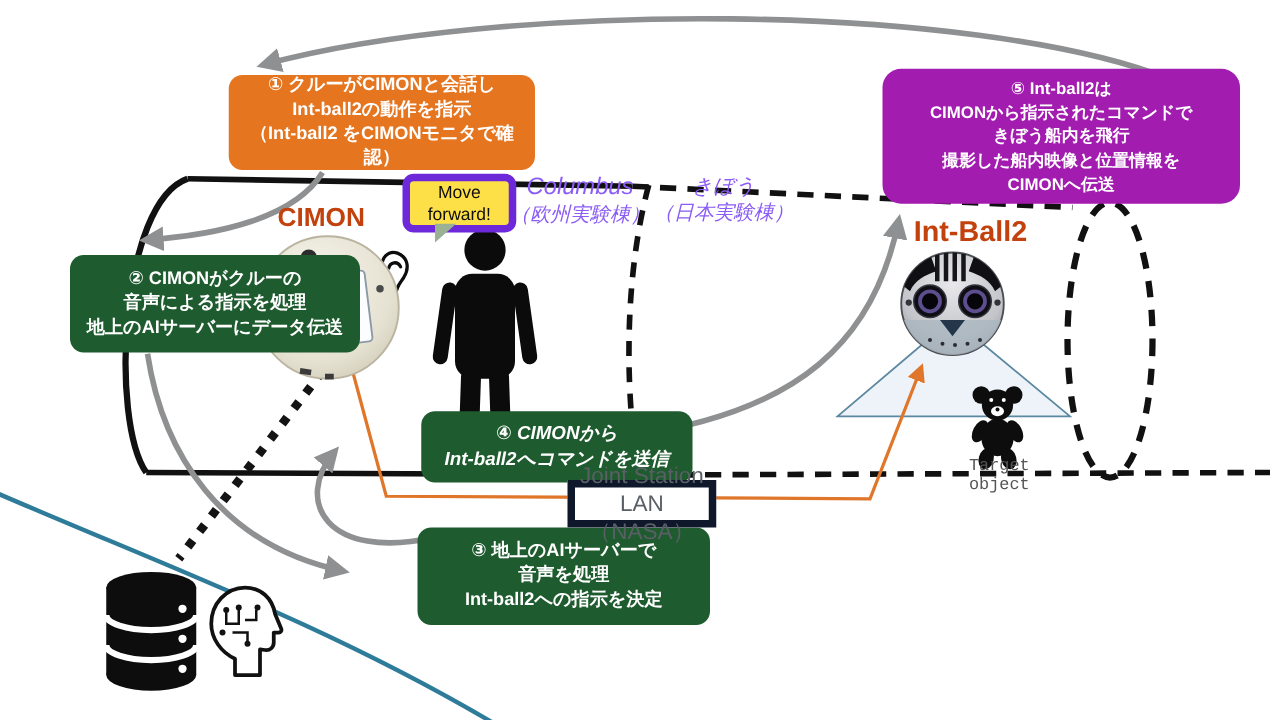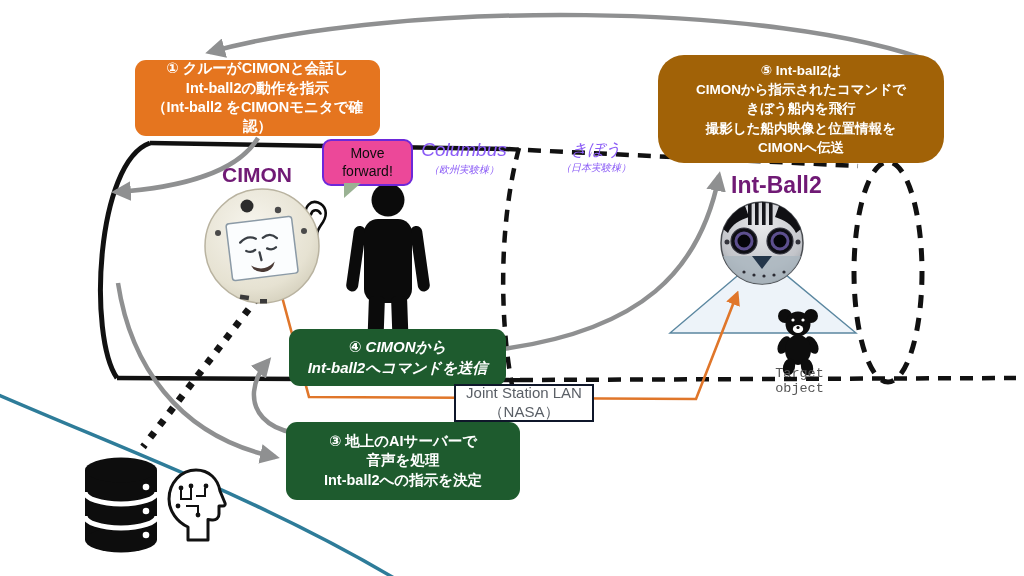--- a/index.html
+++ b/index.html
@@ -1,46 +1,46 @@
 <!DOCTYPE html>
 <html><head>
 <meta charset="utf-8">
 <style>
   html,body{margin:0;padding:0;background:#fff;}
   .stage{position:relative;width:1024px;height:576px;background:#fff;overflow:hidden;
          font-family:"Liberation Sans","DejaVu Sans",sans-serif;}
   .stage svg{position:absolute;left:0;top:0;}
   .stepbox{position:absolute;box-sizing:border-box;display:flex;align-items:center;justify-content:center;
            color:#fff;font-weight:bold;text-align:center;white-space:pre-line;border-radius:11px;
-           line-height:1.34;padding:4px 6px;}
+           line-height:1.34;padding:4px 6px;margin-left:48px;}
   .box-orange{background:#E5751F;}
   .box-green{background:#1E5B2E;}
-  .box-blue{background:#a16207;border-radius:26px;}
+  .box-blue{background:#a21caf;border-radius:15px;}
   #step1{left:135px;top:60px;width:245px;height:76px;font-size:14.5px;}
   #step5{left:658px;top:55px;width:286px;height:108px;font-size:13.5px;line-height:1.42;}
   #step2{left:8px;top:204px;width:232px;height:78px;font-size:14.5px;}
   #step4{left:289px;top:329px;width:217px;height:57px;font-size:15px;font-style:italic;}
   #step3{left:286px;top:422px;width:234px;height:78px;font-size:14.5px;}
-  .plain-label{position:absolute;color:#701a75;white-space:pre-line;}
+  .plain-label{position:absolute;color:#c2410c;white-space:pre-line;}
   #cimon-label{left:222px;top:163px;font-size:21px;font-weight:bold;}
   #intball2-label{left:731px;top:172px;font-size:23px;font-weight:bold;}
   .module-label{position:absolute;text-align:center;font-style:italic;color:#8b5cf6;line-height:1.15;}
   #columbus-label{left:404px;top:139px;width:120px;}
-  #kibo-label{left:536px;top:140px;width:120px;}
+  #kibo-label{left:519px;top:140px;width:120px;}
   .module-label .mod-name{font-size:19px;}
-  .module-label .mod-sub{font-size:10px;margin-top:3px;}
+  .module-label .mod-sub{font-size:16px;margin-top:3px;}
   #kibo-label .mod-name{font-size:16.5px;}
-  #speech-bubble{position:absolute;left:322px;top:139px;width:91px;height:47px;background:#ec4899;
-    border:2px solid #6d28d9;border-radius:9px;box-sizing:border-box;display:flex;align-items:center;
+  #speech-bubble{position:absolute;left:322px;top:139px;width:91px;height:47px;background:#fde047;
+    border:6px solid #6d28d9;border-radius:9px;box-sizing:border-box;display:flex;align-items:center;
     justify-content:center;text-align:center;color:#0d0d0d;font-size:14px;line-height:1.25;white-space:pre-line;}
   #speech-tail{position:absolute;left:20px;bottom:-14px;width:0;height:0;
     border-top:15px solid #9AB293;border-right:17px solid transparent;}
-  #lan-box{position:absolute;left:454px;top:384px;width:140px;height:38px;background:#fff;
-    border:2px solid #0f172a;box-sizing:border-box;display:flex;align-items:center;justify-content:center;
-    text-align:center;color:#5A5F66;font-size:15px;line-height:1.25;white-space:pre-line;}
+  #lan-box{position:absolute;left:454px;top:384px;width:119px;height:38px;background:#fff;
+    border:6px solid #0f172a;box-sizing:border-box;display:flex;align-items:center;justify-content:center;
+    text-align:center;color:#5A5F66;font-size:18px;line-height:1.25;white-space:pre-line;}
   #target-label{left:752px;top:366px;width:95px;text-align:center;font-size:13.5px;color:#555;font-family:Liberation Mono, monospace;}
   #ground-label{left:52px;top:552px;font-size:17.5px;color:#1a1a1a;}
 </style>
 </head>
 <body>
 
 <div class="stage">
 
   <svg width="1024" height="576" viewBox="0 0 1024 576">
     <defs>
@@ -200,20 +200,23 @@
   </svg>
 
   <div class="stepbox box-orange" id="step1">① クルーがCIMONと会話し
 Int-ball2の動作を指示
 （Int-ball2 をCIMONモニタで確認）</div>
   <div class="stepbox box-blue" id="step5">⑤ Int-ball2は
 CIMONから指示されたコマンドで
 きぼう船内を飛行
 撮影した船内映像と位置情報を
 CIMONへ伝送</div>
+  <div class="stepbox box-green" id="step2">② CIMONがクルーの
+音声による指示を処理
+地上のAIサーバーにデータ伝送</div>
   <div class="stepbox box-green" id="step4">④ CIMONから
 Int-ball2へコマンドを送信</div>
   <div class="stepbox box-green" id="step3">③ 地上のAIサーバーで
 音声を処理
 Int-ball2への指示を決定</div>
 
   <div id="speech-bubble">
     <span>Move
 forward!</span>
     <span id="speech-tail"></span>

